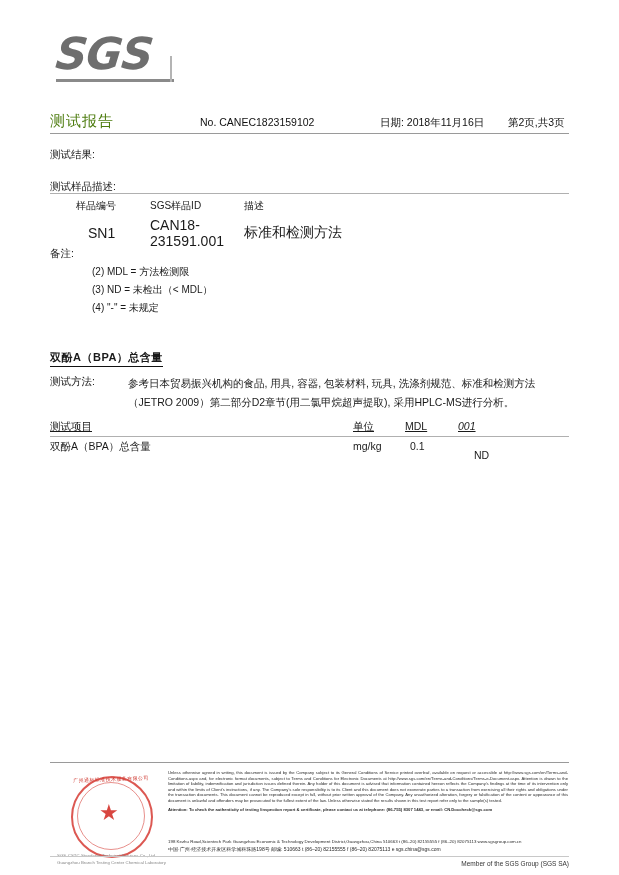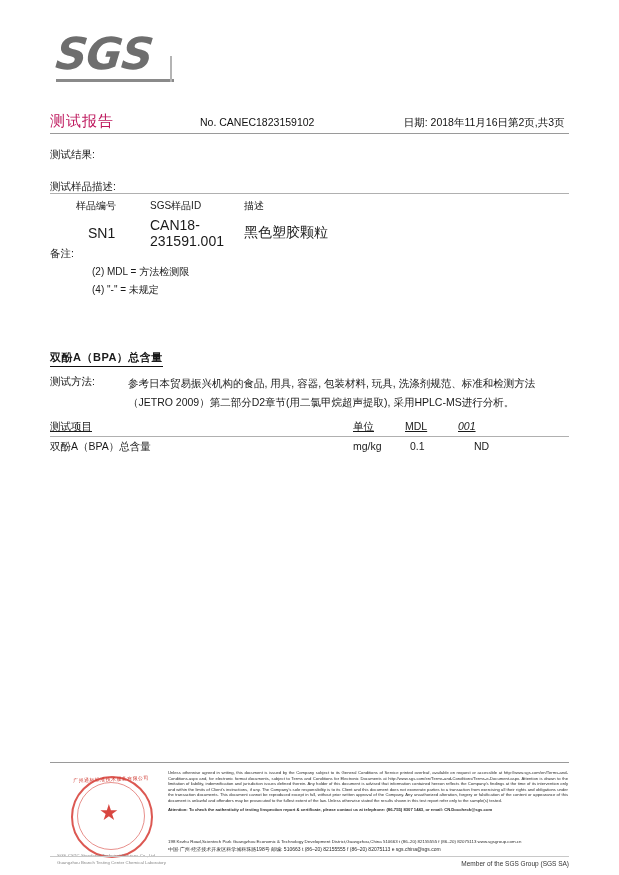--- a/index.html
+++ b/index.html
@@ -62,34 +62,33 @@
     position: absolute;
     left: 50px;
     top: 112px;
     width: 520px;
     display: flex;
     align-items: baseline;
   }
   .doc-title {
     font-size: 15px;
     font-weight: normal;
-    color: #be185d;
+    color: #4d7c0f;
     letter-spacing: 1px;
     width: 150px;
   }
   .report-no {
     font-size: 10.5px;
     color: #111;
     width: 180px;
   }
   .report-date {
     font-size: 10.5px;
     color: #111;
     width: 128px;
-    text-align: right;
   }
   .report-page {
     font-size: 10.5px;
     color: #111;
   }
 
   .rule-top {
     position: absolute;
     left: 50px;
     top: 133px;
@@ -229,21 +228,21 @@
     position: absolute;
     left: 50px;
     top: 440px;
     width: 519px;
     font-size: 10.5px;
     height: 16px;
   }
   .result-row .rr-item { position: absolute; left: 0; top: 0; }
   .result-row .rr-unit { position: absolute; left: 303px; top: 0; }
   .result-row .rr-mdl  { position: absolute; left: 360px; top: 0; }
-  .result-row .rr-val  { position: absolute; left: 424px; top: 0; }
+  .result-row .rr-val  { position: absolute; left: 424px; top: 9px; }
 
   
   .rule-footer {
     position: absolute;
     left: 50px;
     top: 762px;
     width: 519px;
     height: 1px;
     background: #9a9a9a;
   }
@@ -385,28 +384,29 @@
       <tr>
         <th class="col-sn">样品编号</th>
         <th class="col-id">SGS样品ID</th>
         <th class="col-desc">描述</th>
       </tr>
     </thead>
     <tbody>
       <tr>
         <td class="sn-val">SN1</td>
         <td class="id-val">CAN18-231591.001</td>
-        <td>黑色塑胶颗粒</td>
+        <td>标准和检测方法</td>
       </tr>
     </tbody>
   </table>
 
   <div class="notes-label">备注:</div>
   <div class="notes-list">
     <div>(2) MDL = 方法检测限</div>
+    <div>(3) ND = 未检出（&lt; MDL）</div>
     <div>(4) "-" = 未规定</div>
   </div>
 
   <div class="section-title">双酚A（BPA）总含量</div>
   <div class="method-label">测试方法:</div>
   <div class="method-text">参考日本贸易振兴机构的食品, 用具, 容器, 包装材料, 玩具, 洗涤剂规范、标准和检测方法（JETRO 2009）第二部分D2章节(用二氯甲烷超声提取), 采用HPLC-MS进行分析。</div>
 
   <div class="result-head">
     <span class="rh-item">测试项目</span>
     <span class="rh-unit">单位</span>

